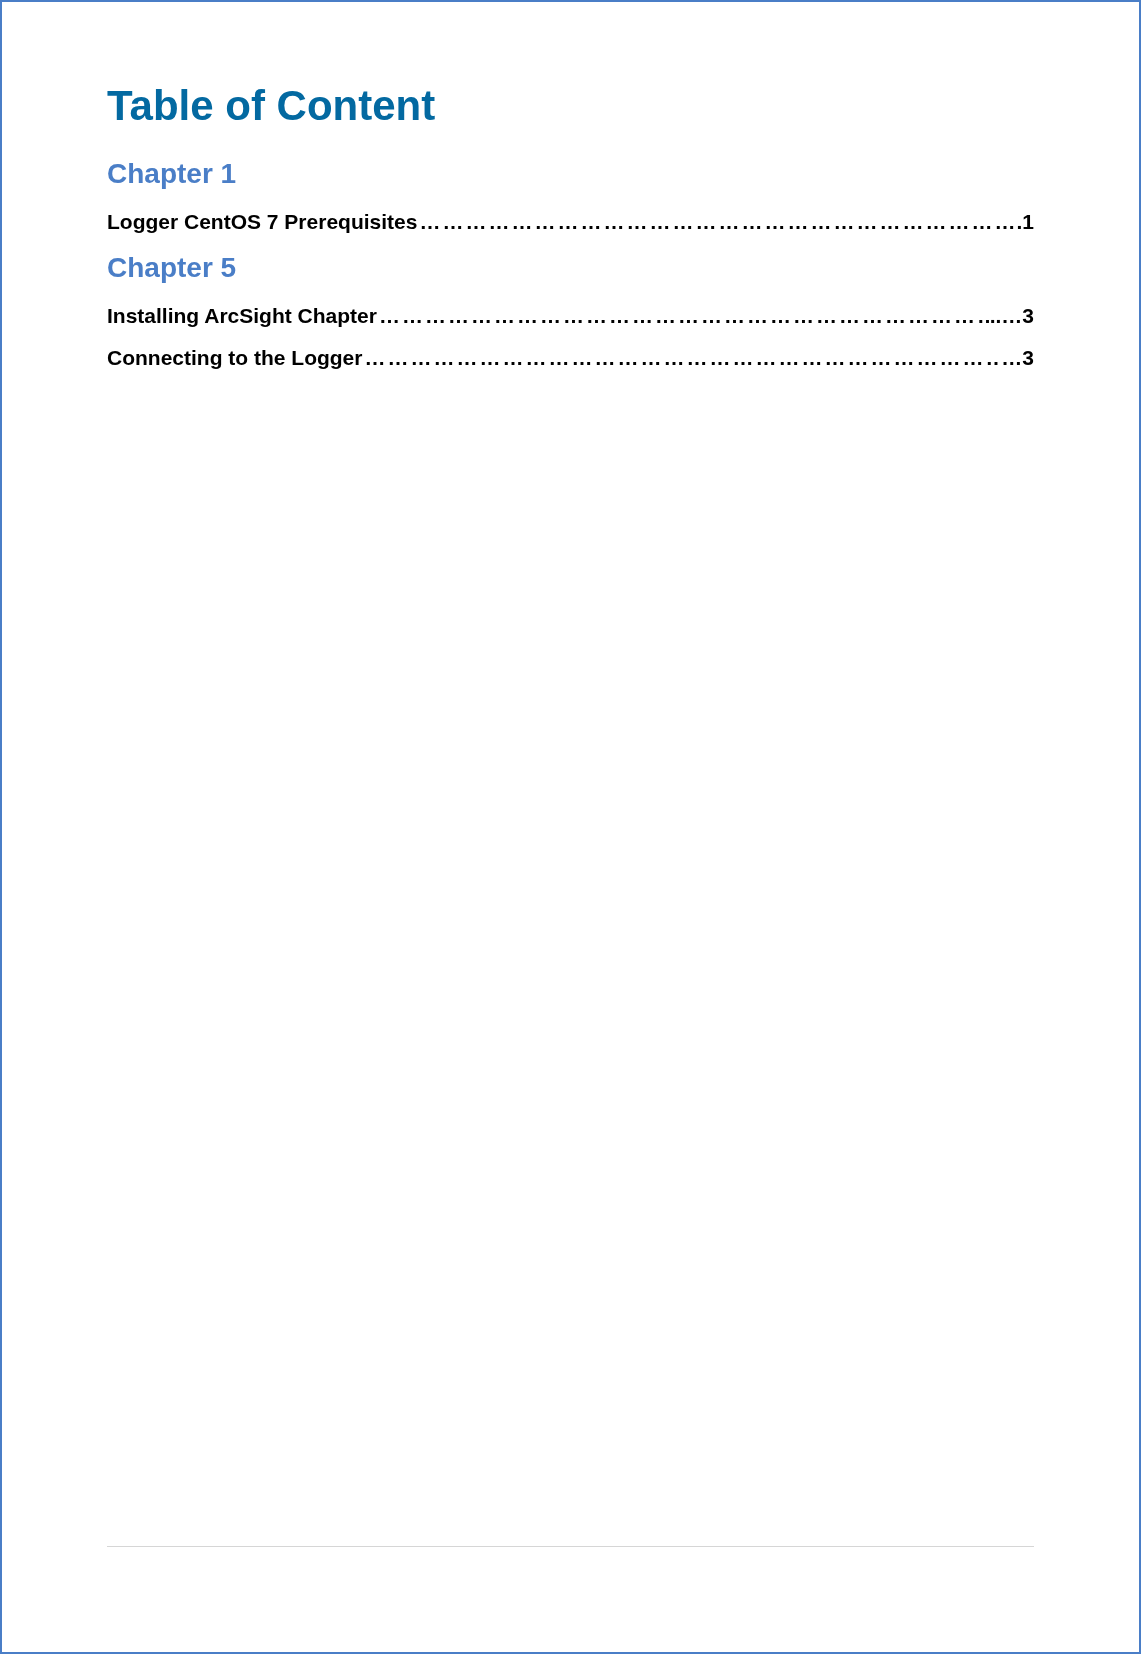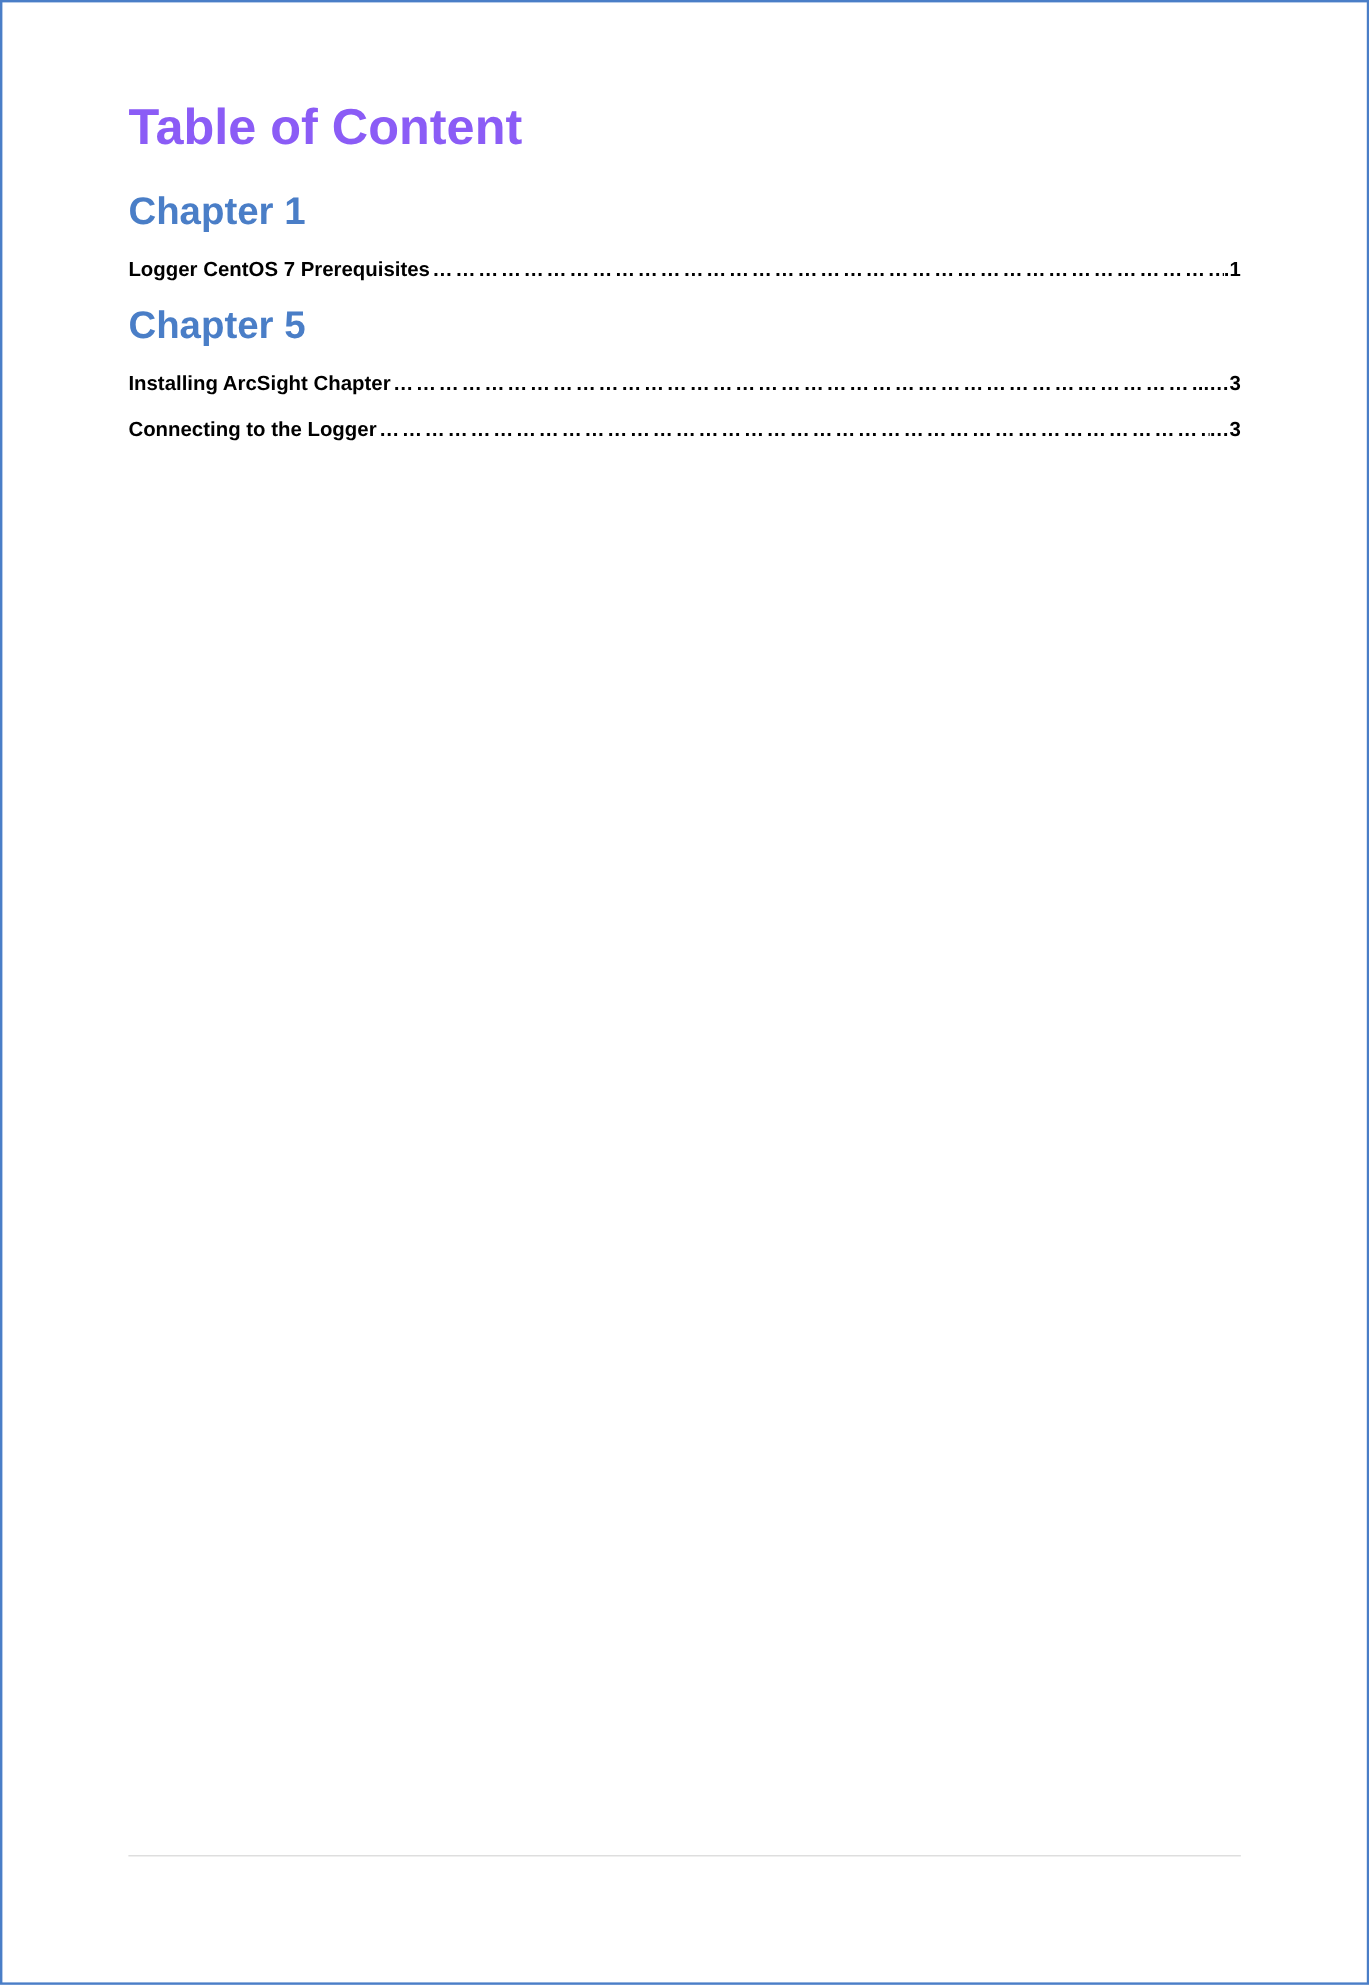--- a/index.html
+++ b/index.html
@@ -10,36 +10,36 @@
       border: 2px solid #4a7ec7;
       font-family: Arial, Helvetica, sans-serif;
       position: relative;
     }
     .page {
       padding: 80px 105px 60px 105px;
       height: 100%;
       position: relative;
     }
     .title {
-      color: #8b5cf6;
+      color: #0369a1;
       font-size: 42px;
       font-weight: bold;
       margin-bottom: 28px;
     }
     .chapter-heading {
       color: #4a7ec7;
-      font-size: 32px;
+      font-size: 28px;
       font-weight: bold;
       margin-top: 18px;
       margin-bottom: 20px;
     }
     .toc-entry {
       display: flex;
       align-items: baseline;
-      font-size: 17px;
+      font-size: 21px;
       font-weight: bold;
       color: #000;
       margin-bottom: 18px;
       white-space: nowrap;
       overflow: hidden;
       justify-content: space-between;
     }
     .toc-label {
       flex: 0 0 auto;
     }

